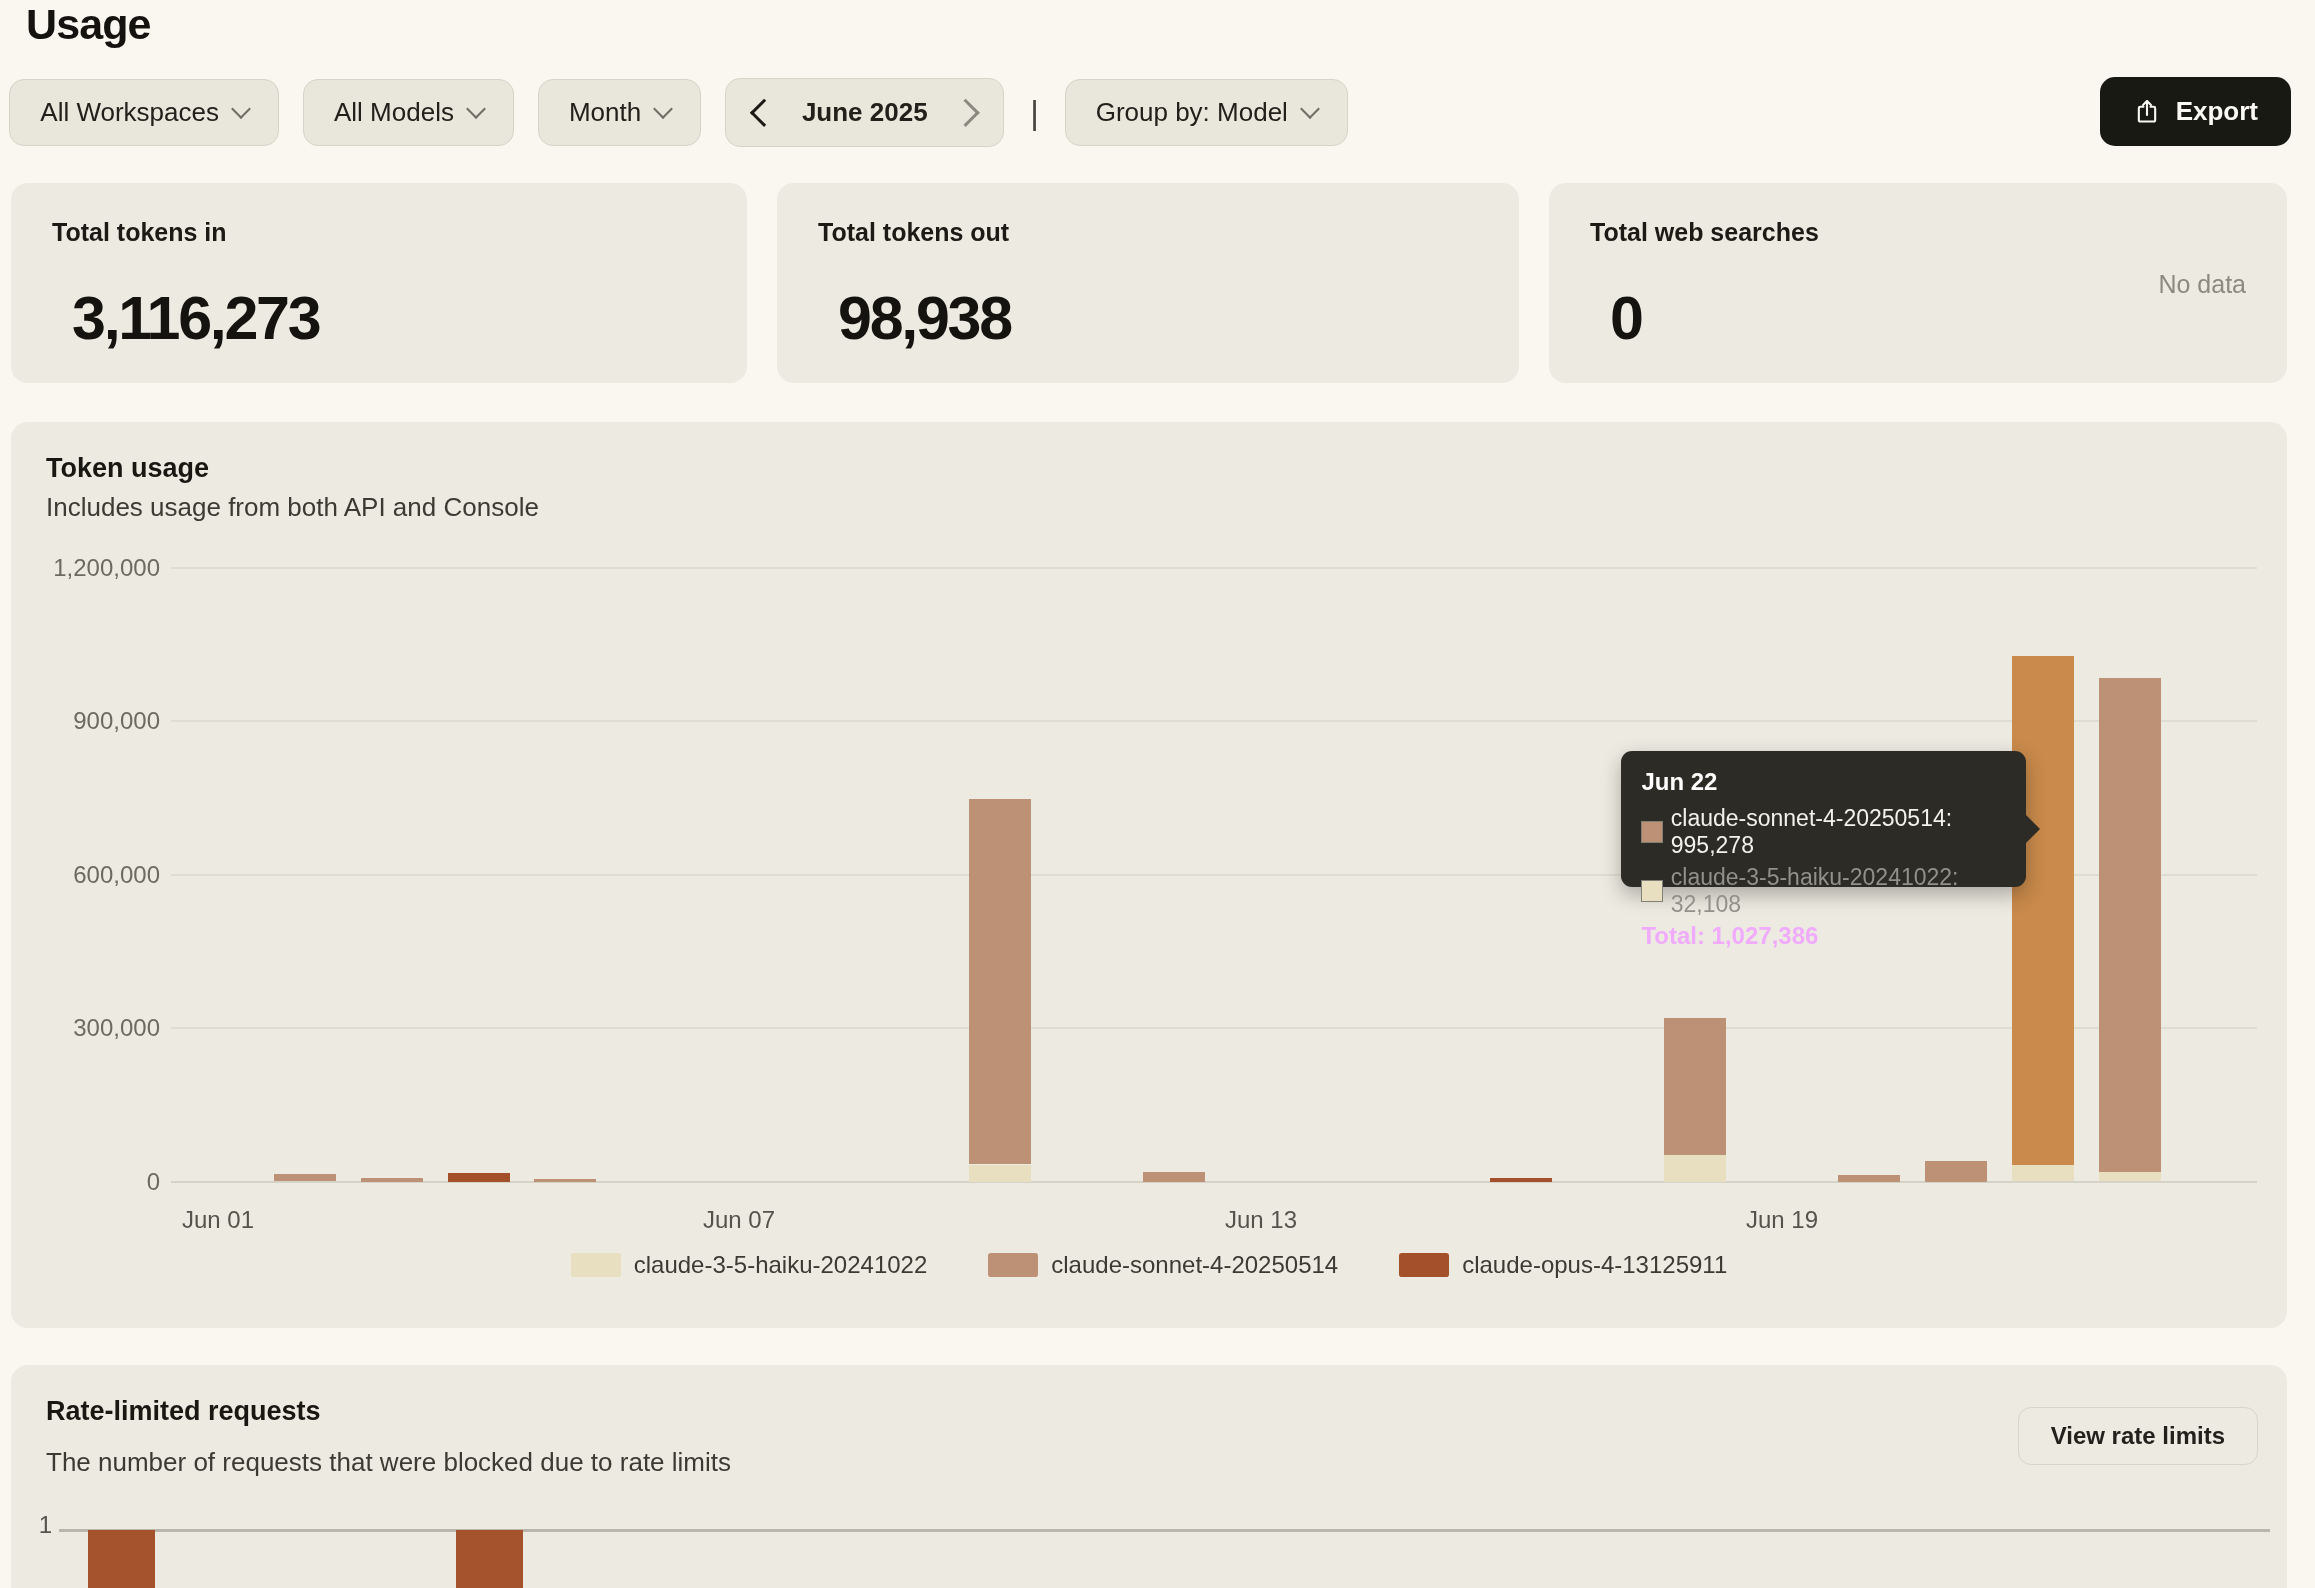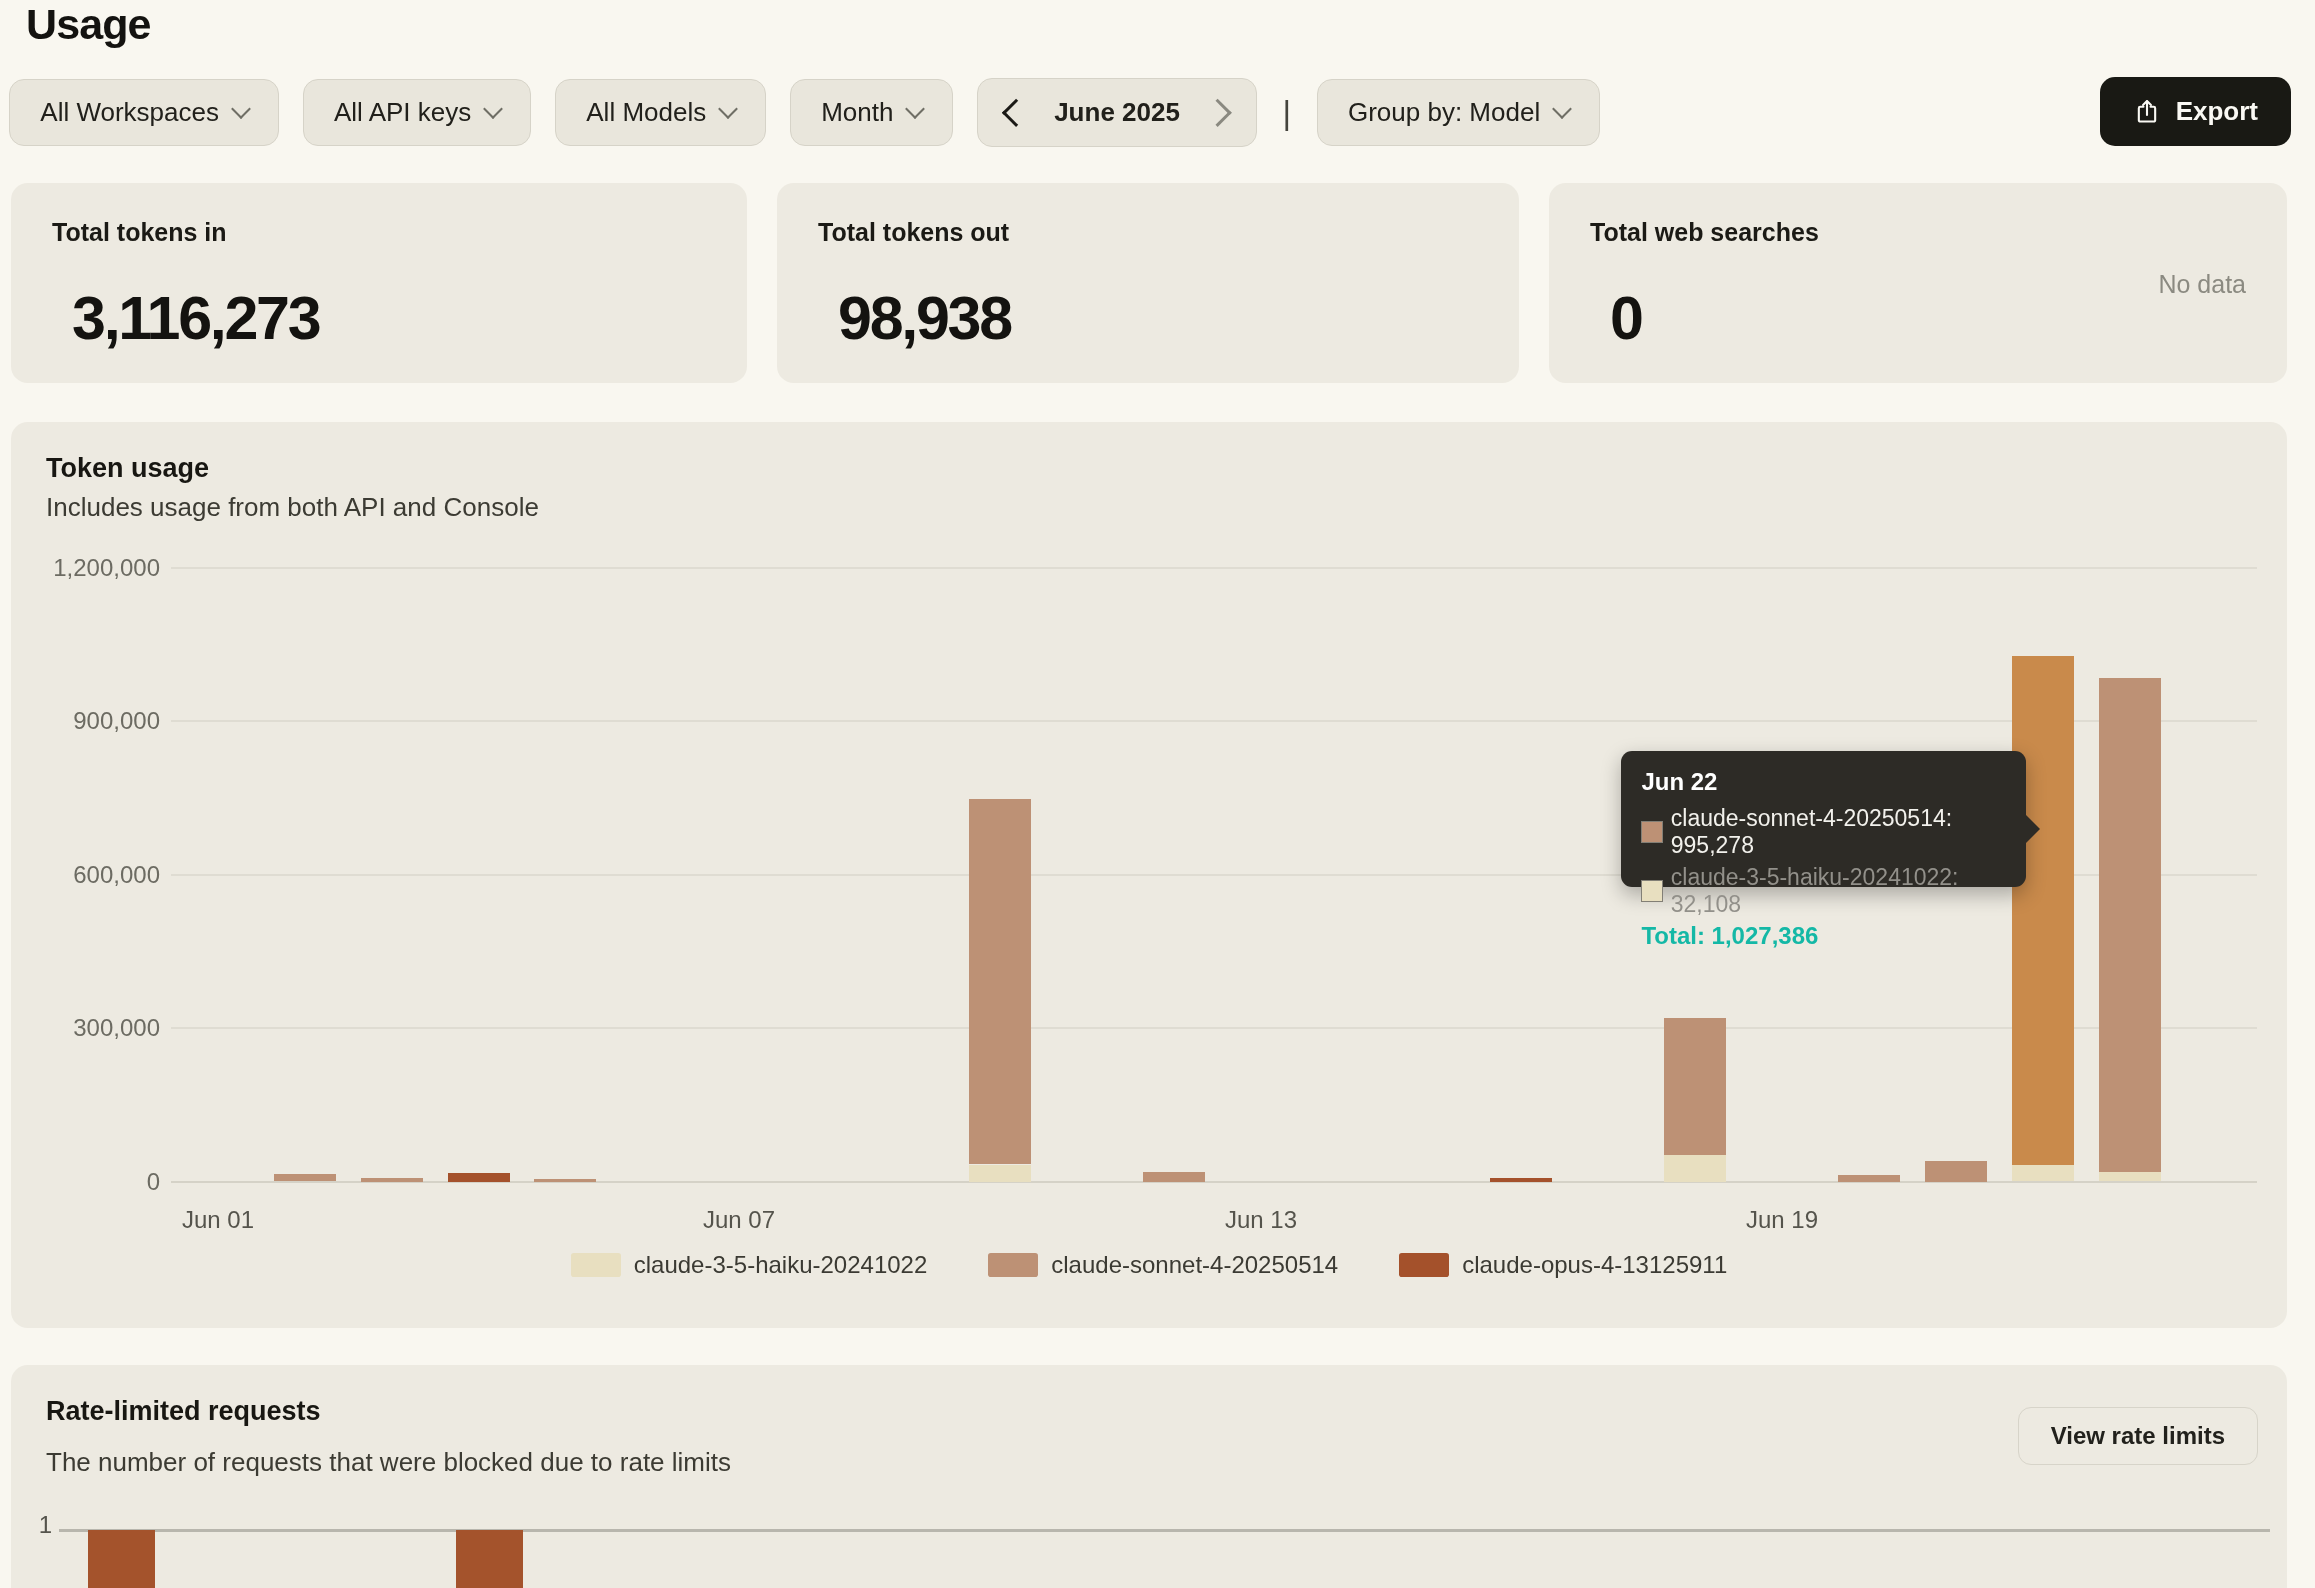--- a/index.html
+++ b/index.html
@@ -51,43 +51,39 @@
   
   .tooltip{position:absolute;left:1610px;top:329px;width:405px;height:136px;background:#2d2b26;
            border-radius:11px;padding:16.7px 20.4px;box-sizing:border-box;z-index:5;
            box-shadow:0 7.4px 20.4px rgba(0,0,0,.28);}
   .tt-arrow{position:absolute;right:-14px;top:63px;width:0;height:0;border-top:15px solid transparent;
             border-bottom:15px solid transparent;border-left:15px solid #2d2b26;}
   .tt-title{font-size:24px;font-weight:700;color:#ffffff;margin-bottom:9.3px;}
   .tt-row{display:flex;align-items:center;gap:7.4px;font-size:23px;color:#f2f1ec;margin-bottom:4.6px;}
   .tt-row.dim{color:#92908a;}
   .tt-swatch{width:22px;height:22px;border:1.9px solid #827f76;box-sizing:border-box;flex:0 0 auto;}
-  .tt-total{font-size:24px;font-weight:700;color:#14b8a6;margin-top:4.6px;}
+  .tt-total{font-size:24px;font-weight:700;color:#f0abfc;margin-top:4.6px;}
   
   .rate-btn{position:absolute;right:29px;top:42px;height:58px;padding:0 32px;border-radius:13px;
             border:1.9px solid #d7d4c9;background:transparent;font-family:"Liberation Sans",sans-serif;
             font-size:24px;font-weight:600;color:#22211c;cursor:pointer;}
   .rate-ylabel{position:absolute;left:0;top:146px;width:41px;text-align:right;font-size:24px;color:#55544c;}
   .rate-line{position:absolute;left:48px;top:164px;width:2211px;height:2.8px;background:#b8b6ad;}
   .rate-bar{position:absolute;top:165px;height:278px;}
 </style>
 </head>
 <body>
 
 <div id="canvas">
 
   <h1 class="page-title">Usage</h1>
 
   <div class="toolbar">
     <button class="pill">
       <span class="lbl">All Workspaces</span>
-      <span class="chev-down"></span>
-    </button>
-    <button class="pill">
-      <span class="lbl">All API keys</span>
       <span class="chev-down"></span>
     </button>
     <button class="pill">
       <span class="lbl">All Models</span>
       <span class="chev-down"></span>
     </button>
     <button class="pill">
       <span class="lbl">Month</span>
       <span class="chev-down"></span>
     </button>

